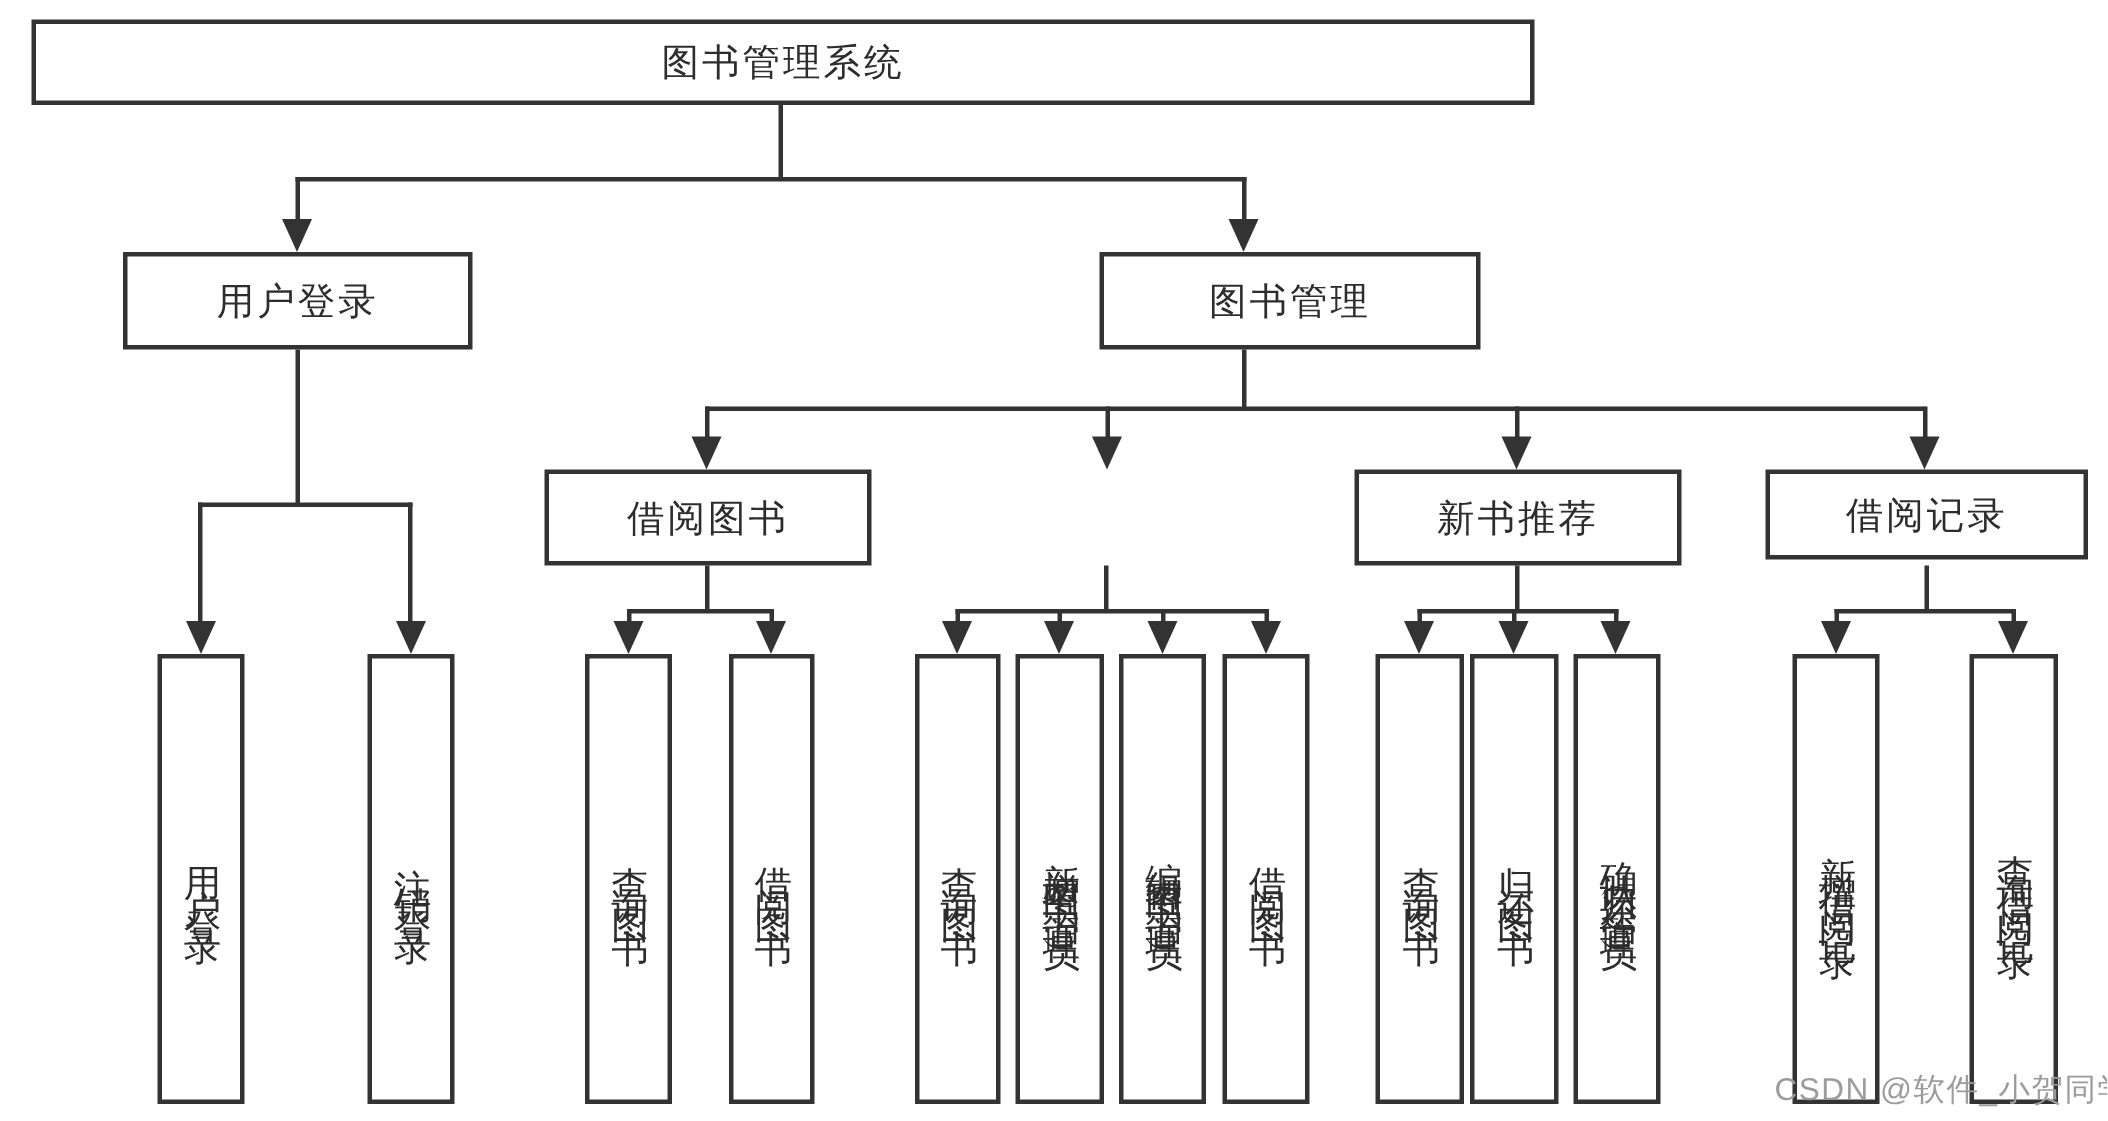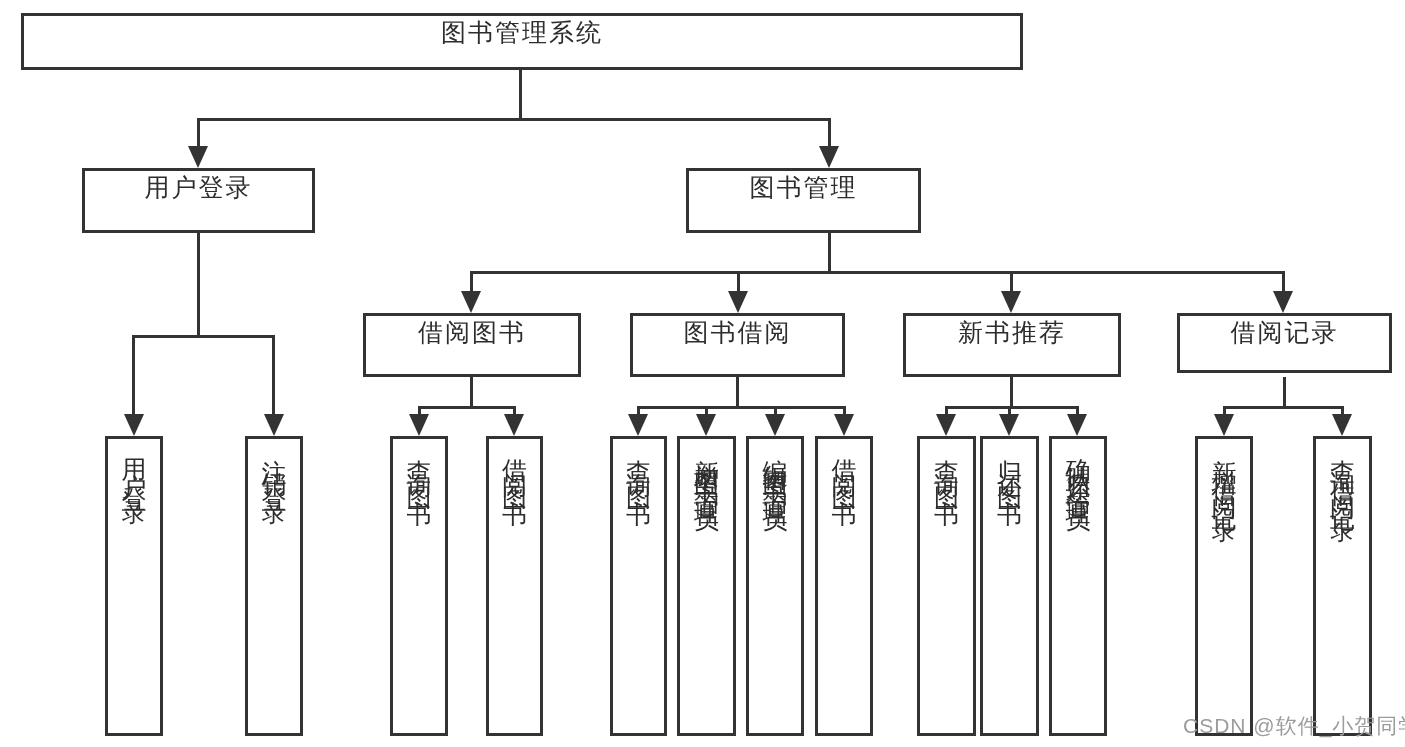--- a/index.html
+++ b/index.html
@@ -4,21 +4,21 @@
 <style>
   html,body{margin:0;padding:0;background:#ffffff;}
   body{font-family:"Liberation Sans","DejaVu Sans",sans-serif;color:#2d2d2d;}
   #stage{position:relative;width:1405px;height:747px;background:#ffffff;overflow:hidden;}
   .box{
     position:absolute;
     box-sizing:border-box;
     border:3px solid #333333;
     background:#ffffff;
     display:flex;
-    align-items:flex-start;
+    align-items:center;
     justify-content:center;
   }
   .hlabel{font-size:25px;letter-spacing:2px;color:#2d2d2d;white-space:nowrap;}
   .leaf span{
     writing-mode:vertical-rl;
     text-orientation:mixed;
     font-size:25px;
     color:#2d2d2d;
     line-height:1;
   }
@@ -44,29 +44,26 @@
 
 <div id="stage">
 
   <div class="box" style="left:21px;top:13px;width:1002px;height:57px">
     <span class="hlabel">图书管理系统</span>
   </div>
 
   <div class="box" style="left:82px;top:168px;width:233px;height:65px">
     <span class="hlabel">用户登录</span>
   </div>
-  <div class="box" style="left:686px;top:168px;width:235px;height:65px">
+  <div class="box" style="left:733px;top:168px;width:254px;height:65px">
     <span class="hlabel">图书管理</span>
   </div>
 
   <div class="box" style="left:363px;top:313px;width:218px;height:64px">
     <span class="hlabel">借阅图书</span>
-  </div>
-  <div class="box" style="left:630px;top:313px;width:215px;height:64px">
-    <span class="hlabel">图书借阅</span>
   </div>
   <div class="box" style="left:903px;top:313px;width:218px;height:64px">
     <span class="hlabel">新书推荐</span>
   </div>
   <div class="box" style="left:1177px;top:313px;width:215px;height:60px">
     <span class="hlabel">借阅记录</span>
   </div>
 
   <div class="box leaf" style="left:105px;top:436px;width:58px;height:300px">
     <span class="ls4">用户登录</span>

